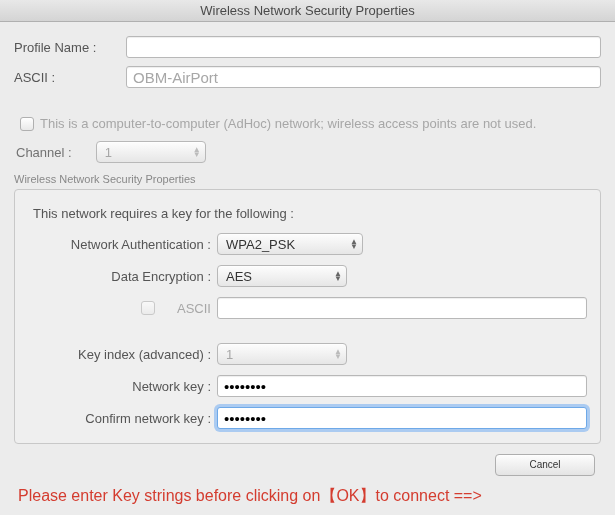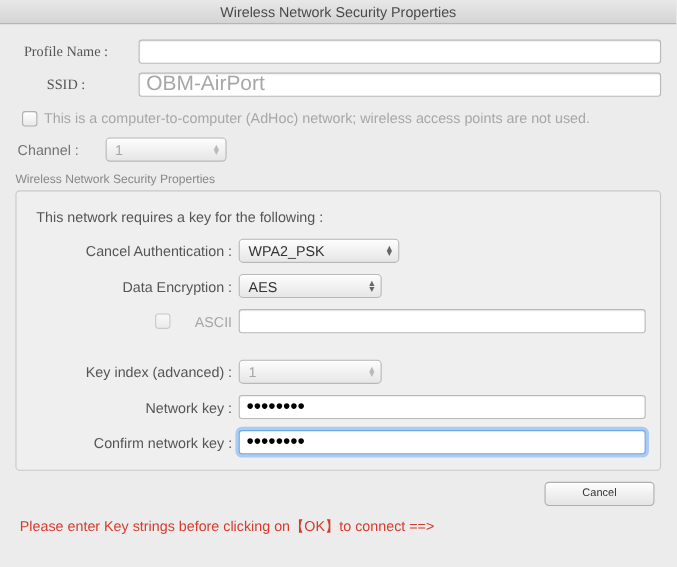--- a/index.html
+++ b/index.html
@@ -27,49 +27,48 @@
   .content {
     padding: 14px 14px 8px 14px;
   }
   .row {
     display: flex;
     align-items: center;
     margin-bottom: 8px;
   }
   .label-small {
     width: 112px;
-    text-align: center;
+    text-align: left;
     padding-right: 20px;
     color: #555;
-    font-family: Liberation Serif, serif;
   }
   .label-sec {
     width: 190px;
     text-align: right;
     padding-right: 6px;
     color: #555;
   }
   input[type="text"], input[type="password"] {
     height: 22px;
     border: 1px solid #b8b8b8;
     border-radius: 3px;
     background: #fff;
     padding: 2px 6px;
-    font-size: 19px;
+    font-size: 15px;
     font-family: inherit;
     box-shadow: inset 0 1px 1px rgba(0,0,0,0.07);
   }
   input.disabled {
     color: #a7a7a7;
     background: #fff;
   }
   .checkbox-row {
     display: flex;
     align-items: center;
-    margin: 12px 0 10px 6px;
+    margin: 28px 0 10px 6px;
   }
   .checkbox {
     width: 14px;
     height: 14px;
     border: 1px solid #b0b0b0;
     border-radius: 3px;
     background: linear-gradient(#fff,#e9e9e9);
     margin-right: 6px;
     flex-shrink: 0;
   }
@@ -158,39 +157,39 @@
     box-shadow: 0 1px 0 rgba(255,255,255,0.6) inset;
   }
   .btn.default {
     border: 1px solid #4b7fd6;
     background: linear-gradient(#8fc0fb,#4e95f4);
     color: #fff;
     font-weight: 500;
   }
   .footer-msg {
     color: #d43c2f;
-    font-size: 13px;
+    font-size: 16px;
     margin: 10px 0 0 4px;
   }
   .field-flex { flex:1; }
 </style>
 </head>
 <body>
 
 <div class="titlebar">Wireless Network Security Properties</div>
 
 <div class="content">
 
   <div class="row">
     <div class="label-small">Profile Name :</div>
     <input type="text" class="field-flex" style="width: 458px;" value="">
   </div>
 
   <div class="row">
-    <div class="label-small">SSID :</div>
+    <div class="label-small">ASCII :</div>
     <input type="text" class="disabled field-flex" style="width: 458px;" readonly="" value="OBM-AirPort">
   </div>
 
   <div class="checkbox-row">
     <div class="checkbox"></div>
     <div class="checkbox-label">This is a computer-to-computer (AdHoc) network; wireless access points are not used.</div>
   </div>
 
   <div class="channel-row">
     <div class="channel-label">Channel :</div>
@@ -200,21 +199,21 @@
     </div>
   </div>
 
   <div class="group-title">Wireless Network Security Properties</div>
 
   <div class="group-box">
 
     <div class="group-intro">This network requires a key for the following :</div>
 
     <div class="sec-row">
-      <div class="label-sec">Cancel Authentication :</div>
+      <div class="label-sec">Network Authentication :</div>
       <div class="select" style="width:146px">
         <span class="sel-text">WPA2_PSK</span>
         <span class="arrows">▲<br>▼</span>
       </div>
     </div>
 
     <div class="sec-row">
       <div class="label-sec">Data Encryption :</div>
       <div class="select" style="width:130px">
         <span class="sel-text">AES</span>

